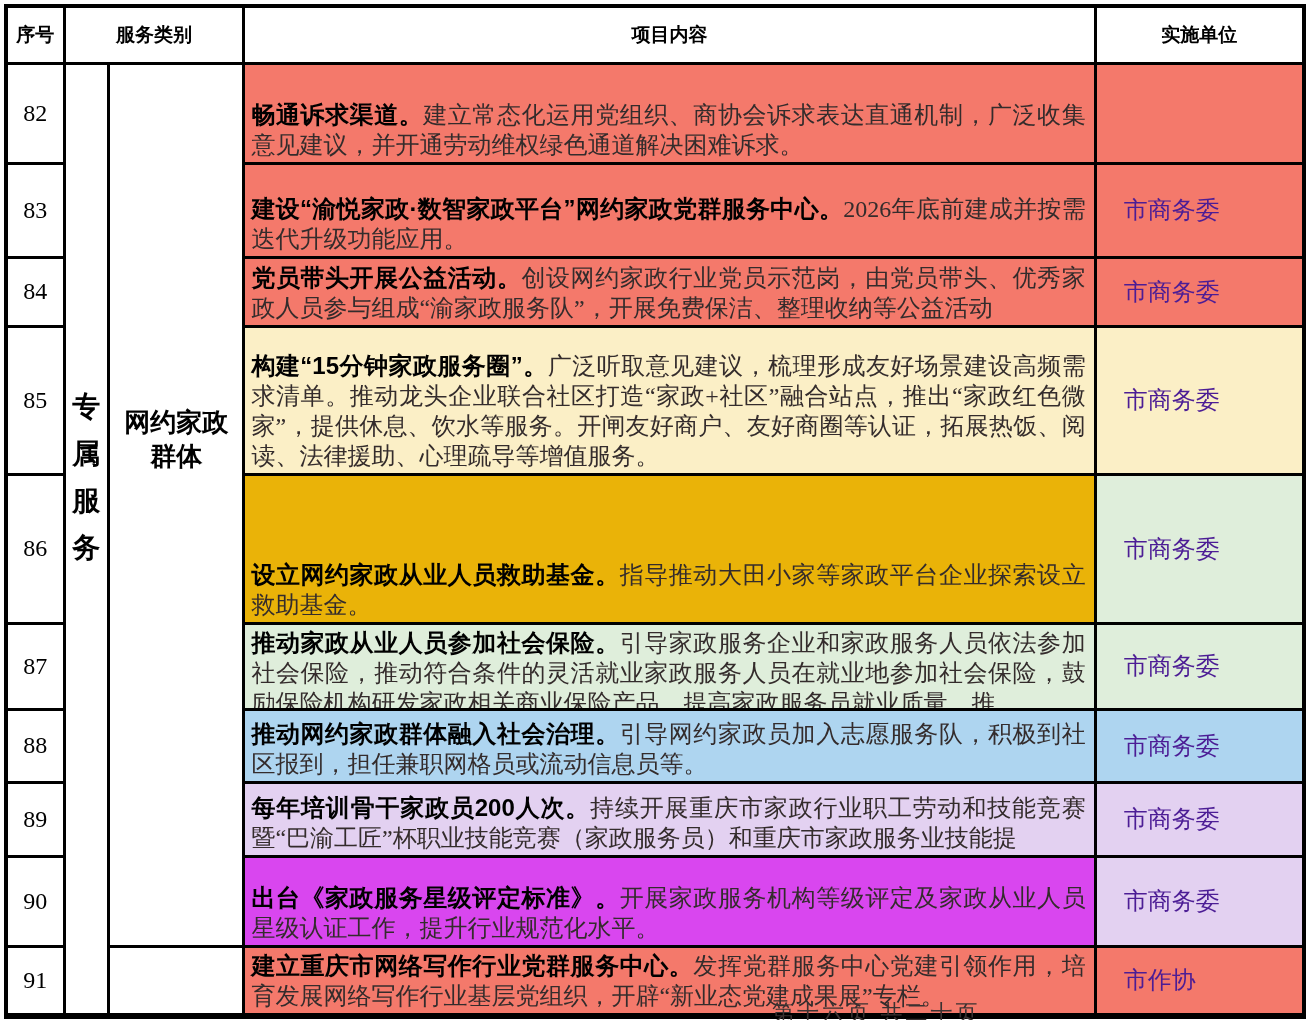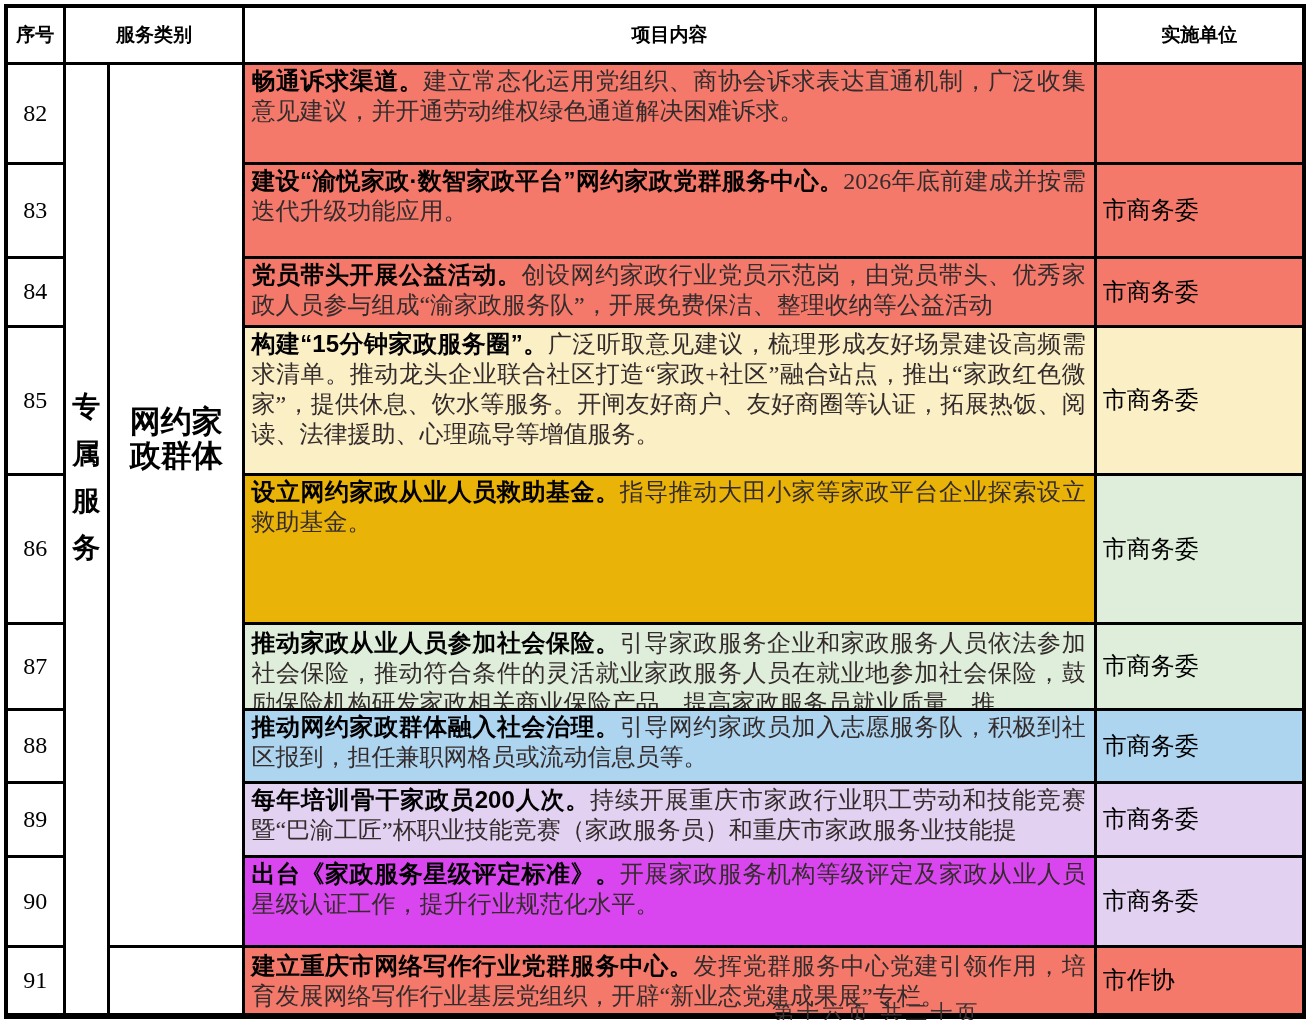--- a/index.html
+++ b/index.html
@@ -23,39 +23,39 @@
   }
   .vcell{background:#fff;vertical-align:middle;}
   .vlabel{
     width:28px;margin:0 auto;word-break:break-all;text-align:center;
     font-family:"Liberation Sans", sans-serif;font-weight:bold;font-size:28px;
     line-height:47px;color:#000;transform:translateY(-62px);
   }
   .gcell{background:#fff;vertical-align:middle;}
   .glabel{
     width:112px;margin:0 auto;word-break:break-all;text-align:center;
-    font-family:"Liberation Sans", sans-serif;font-weight:bold;font-size:31px;
+    font-family:"Liberation Sans", sans-serif;font-weight:bold;font-size:26px;
     line-height:34px;color:#000;transform:translateY(-66px);
   }
   .content{vertical-align:middle;}
   .clip{
-    display:flex;flex-direction:column;justify-content:flex-start;overflow:hidden;
+    display:flex;flex-direction:column;justify-content:flex-end;overflow:hidden;
   }
   .clip.top{justify-content:flex-start;padding-top:3px;}
   .para{
     padding:0 8px 0 6px;font-size:24px;line-height:30px;color:#342c2c;
     text-align:justify;
   }
   .t{
     font-family:"Liberation Sans", sans-serif;font-weight:bold;color:#000;
   }
   .b{font-family:"Liberation Serif", serif;}
   .unit{
-    font-family:"Liberation Serif", serif;font-size:24px;color:#000000;
-    padding-left:6px;text-align:left;
+    font-family:"Liberation Serif", serif;font-size:24px;color:#4c1d95;
+    padding-left:27px;text-align:left;
   }
   .c82{height:94px}.c83{height:88px}.c84{height:63px}.c85{height:142px}
   .c86{height:143px}.c87{height:80px}.c88{height:67px}.c89{height:68px}
   .c90{height:84px}.c91{height:62px}
   tr.r82{height:100px}tr.r83{height:94px}tr.r84{height:69px}tr.r85{height:148px}
   tr.r86{height:149px}tr.r87{height:86px}tr.r88{height:73px}tr.r89{height:74px}
   tr.r90{height:90px}tr.r91{height:70px}tr.hd{height:57px}
   .footer-overlap{
     position:absolute;left:772px;top:998px;z-index:6;
     font-family:"Liberation Serif", serif;font-size:22px;color:#3a3232;

